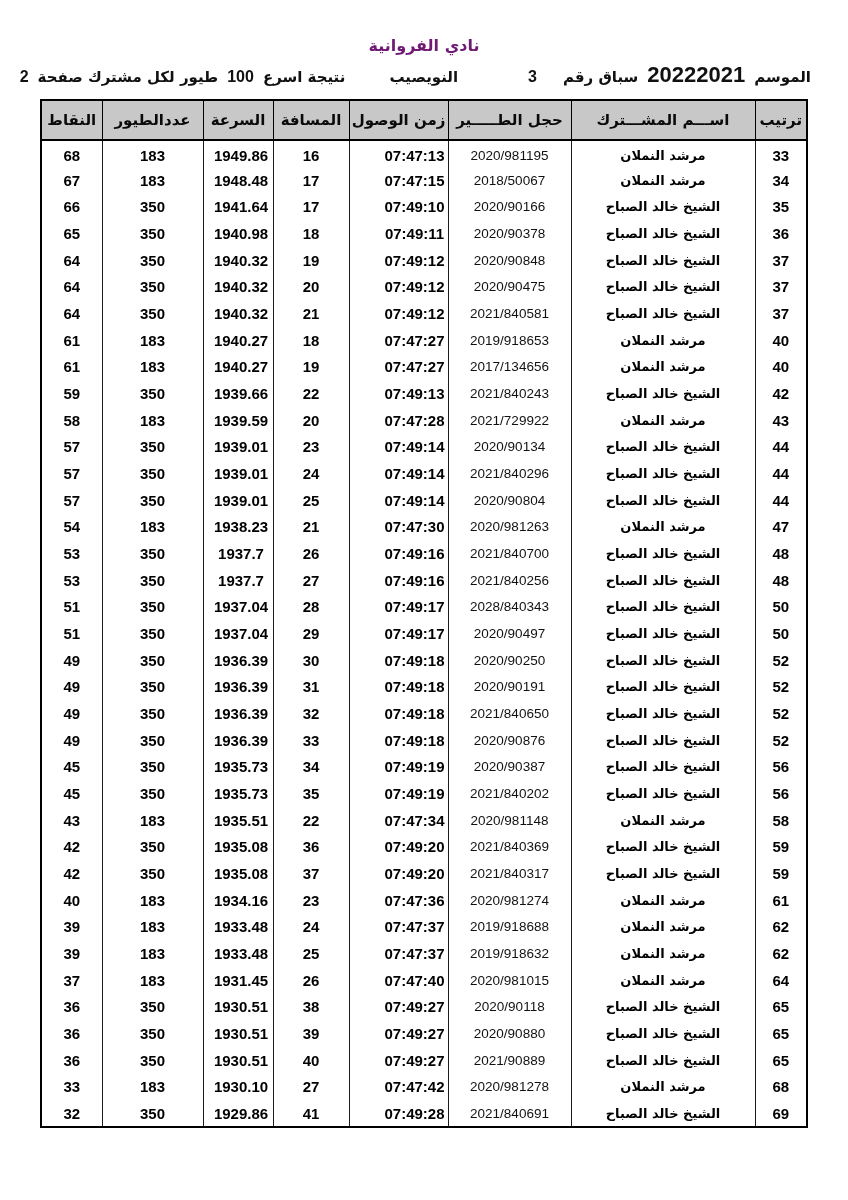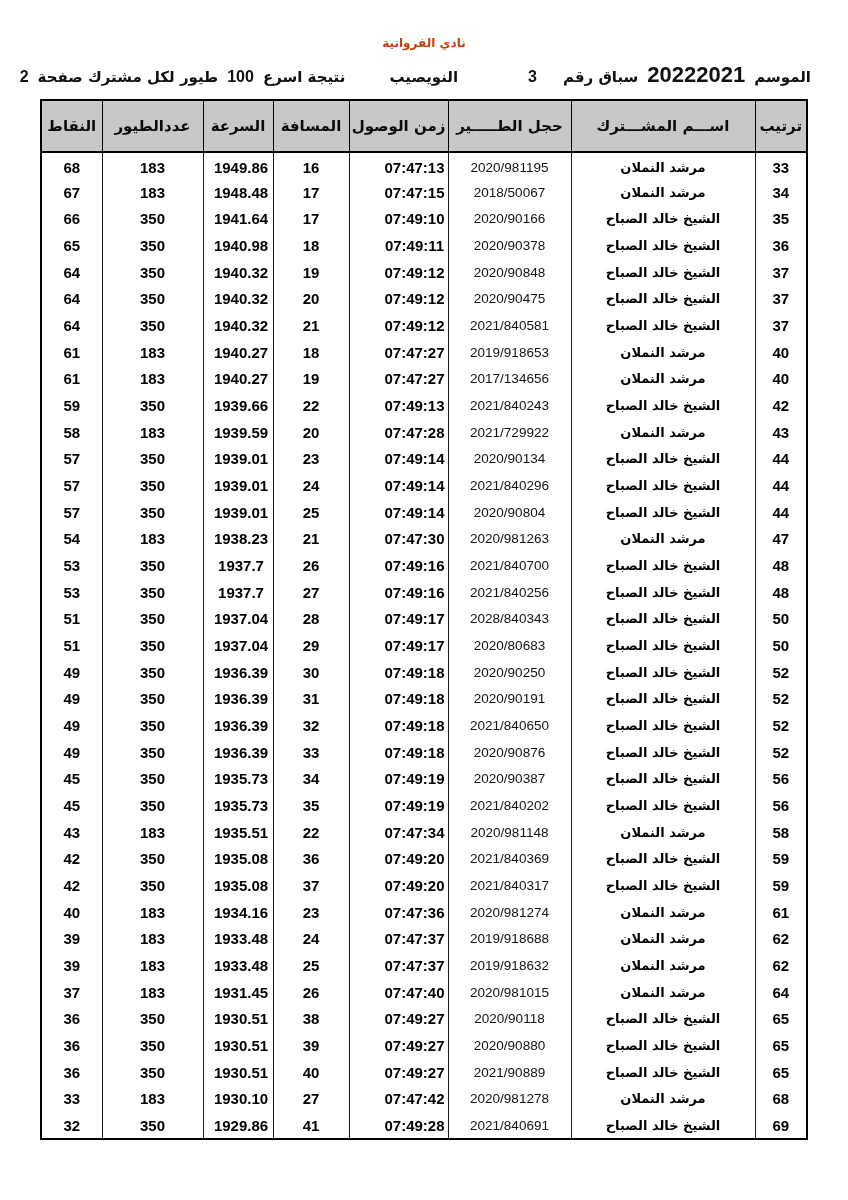--- a/index.html
+++ b/index.html
@@ -10,22 +10,22 @@
     overflow: hidden;
     font-family: "DejaVu Sans", sans-serif;
     color: #000;
   }
   .page-title {
     position: absolute;
     top: 36px; left: 0; right: 0;
     text-align: center;
     font-family: "DejaVu Sans", sans-serif;
     font-weight: bold;
-    font-size: 12px;
-    color: #c2410c;
+    font-size: 16px;
+    color: #701a75;
   }
   .info-line {
     position: absolute;
     top: 62px; right: 37px;
     direction: rtl;
     display: flex;
     align-items: baseline;
     white-space: nowrap;
     font-weight: bold;
     color: #111;
@@ -44,21 +44,21 @@
     width: 766px;
     direction: rtl;
     border-collapse: collapse;
     table-layout: fixed;
     border: 2px solid #000;
   }
   thead th {
     background: #c8c8c8;
     border: 1px solid #000;
     border-bottom: 2px solid #000;
-    height: 52px;
+    height: 40px;
     font-family: "DejaVu Sans", sans-serif;
     font-weight: bold;
     font-size: 15px;
     color: #0a0a0a;
     text-align: center;
     vertical-align: middle;
     overflow: hidden;
   }
   tbody td {
     border-left: 1px solid #1c1c1c;
@@ -296,21 +296,21 @@
         <td class="c-ring">2028/840343</td>
         <td class="c-time">07:49:17</td>
         <td class="c-dist">28</td>
         <td class="c-speed">1937.04</td>
         <td class="c-birds">350</td>
         <td class="c-points">51</td>
       </tr>
       <tr>
         <td class="c-rank">50</td>
         <td class="c-name">الشيخ خالد الصباح</td>
-        <td class="c-ring">2020/80683</td>
+        <td class="c-ring">2020/90497</td>
         <td class="c-time">07:49:17</td>
         <td class="c-dist">29</td>
         <td class="c-speed">1937.04</td>
         <td class="c-birds">350</td>
         <td class="c-points">51</td>
       </tr>
       <tr>
         <td class="c-rank">52</td>
         <td class="c-name">الشيخ خالد الصباح</td>
         <td class="c-ring">2020/90250</td>

